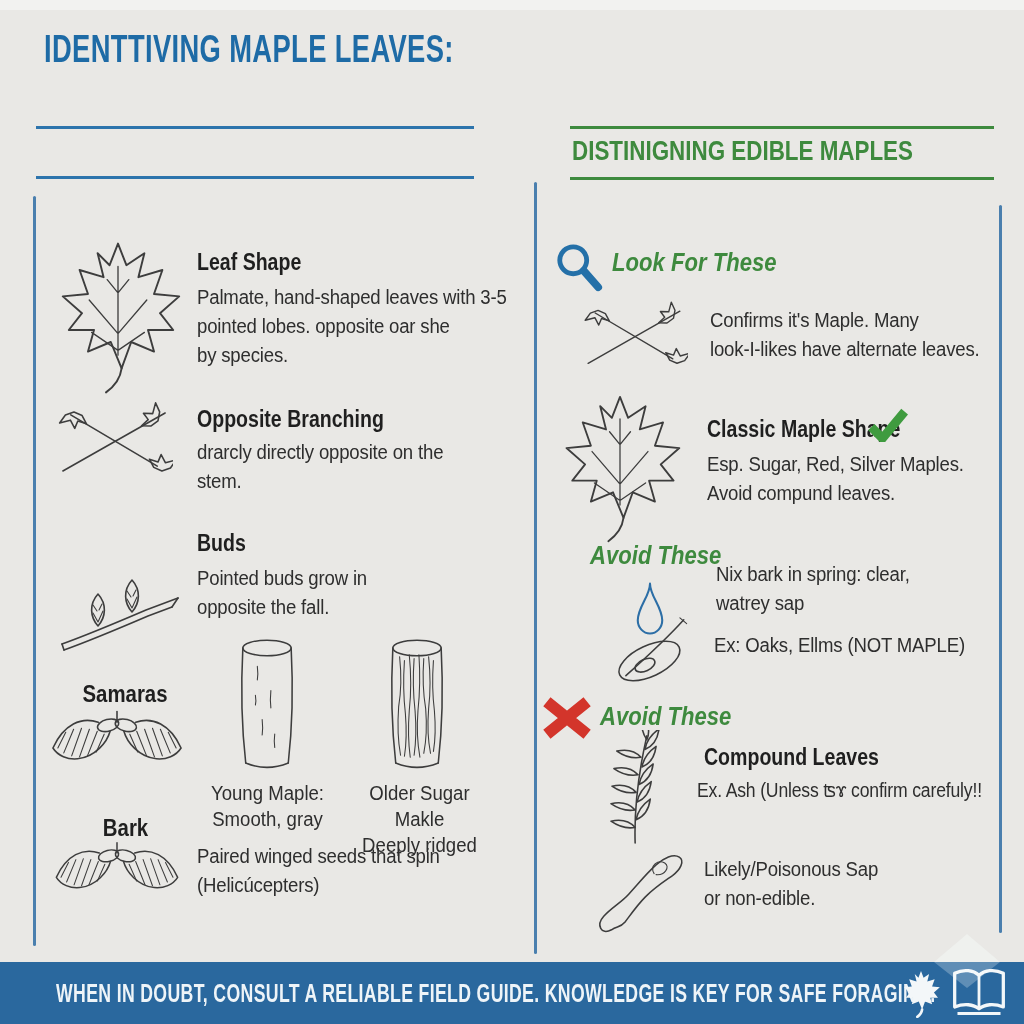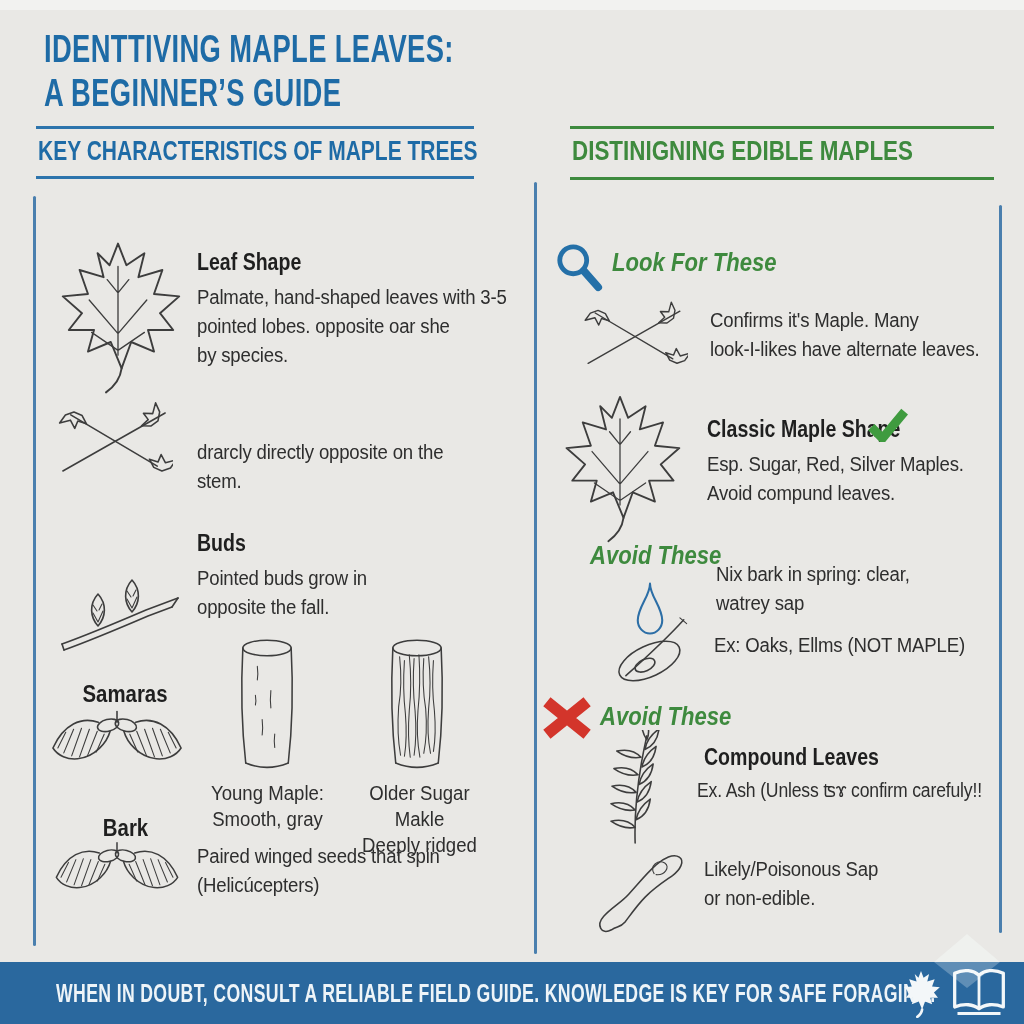--- a/index.html
+++ b/index.html
@@ -40,27 +40,23 @@
   svg{display:block;}
 </style>
 </head>
 <body>
 
 <div class="canvas">
   <div class="topstrip"></div>
 
   <div class="abs" style="left:44px;top:28px;">
     <div class="h1 blue"><span class="cx s72">IDENTTIVING MAPLE LEAVES:</span></div>
-    <div class="h1 blue" style="margin-top:1px;"><span class="cx s72">A BEGINNER’S GUIDE</span></div>
   </div>
 
   <div class="hlineB" style="left:36px;top:126px;width:438px;"></div>
-  <div class="abs h2 blue" style="left:38px;top:135px;">
-    <span class="cx s75">KEY CHARACTERISTICS OF MAPLE TREES</span>
-  </div>
   <div class="hlineB" style="left:36px;top:176px;width:438px;"></div>
 
   <div class="hlineG" style="left:570px;top:126px;width:424px;height:2.5px;"></div>
   <div class="abs h2 green" style="left:572px;top:135px;">
     <span class="cx s80">DISTINIGNING EDIBLE MAPLES</span>
   </div>
   <div class="hlineG" style="left:570px;top:177px;width:424px;height:2.5px;"></div>
 
   <div class="vline" style="left:33px;top:196px;height:750px;"></div>
   <div class="vline" style="left:534px;top:182px;height:772px;"></div>
@@ -85,20 +81,23 @@
   </div>
 
   <div class="abs" style="left:55px;top:398px;">
     <svg width="118" height="84" viewBox="0 0 120 85">
       <path class="sk" d="M8 74 L112 15"></path>
       <path class="sk" d="M16 17 L104 69"></path>
       <path class="sk" d="M0 0 L9 -2 L8 -10 L16 -5 L24 -13 L23 -3 L17 4 L8 5 Z" transform="translate(88 28) rotate(-30)"></path>
       <path class="sk" d="M0 0 L9 -2 L8 -10 L16 -5 L24 -13 L23 -3 L17 4 L8 5 Z" transform="translate(32 26) rotate(-150)"></path>
       <path class="sk" d="M0 0 L9 -2 L8 -10 L16 -5 L24 -13 L23 -3 L17 4 L8 5 Z" transform="translate(96 62) rotate(30)"></path>
     </svg>
+  </div>
+  <div class="abs h3" style="left:197px;top:406px;">
+    <span class="cx s85">Opposite Branching</span>
   </div>
   <div class="abs body-wrap" style="left:197px;top:438px;">
     <div class="body-text">
       <div>drarcly directly opposite on the</div>
       <div>stem.</div>
     </div>
   </div>
 
   <div class="abs h3" style="left:197px;top:530px;">
     <span class="cx s85">Buds</span>

